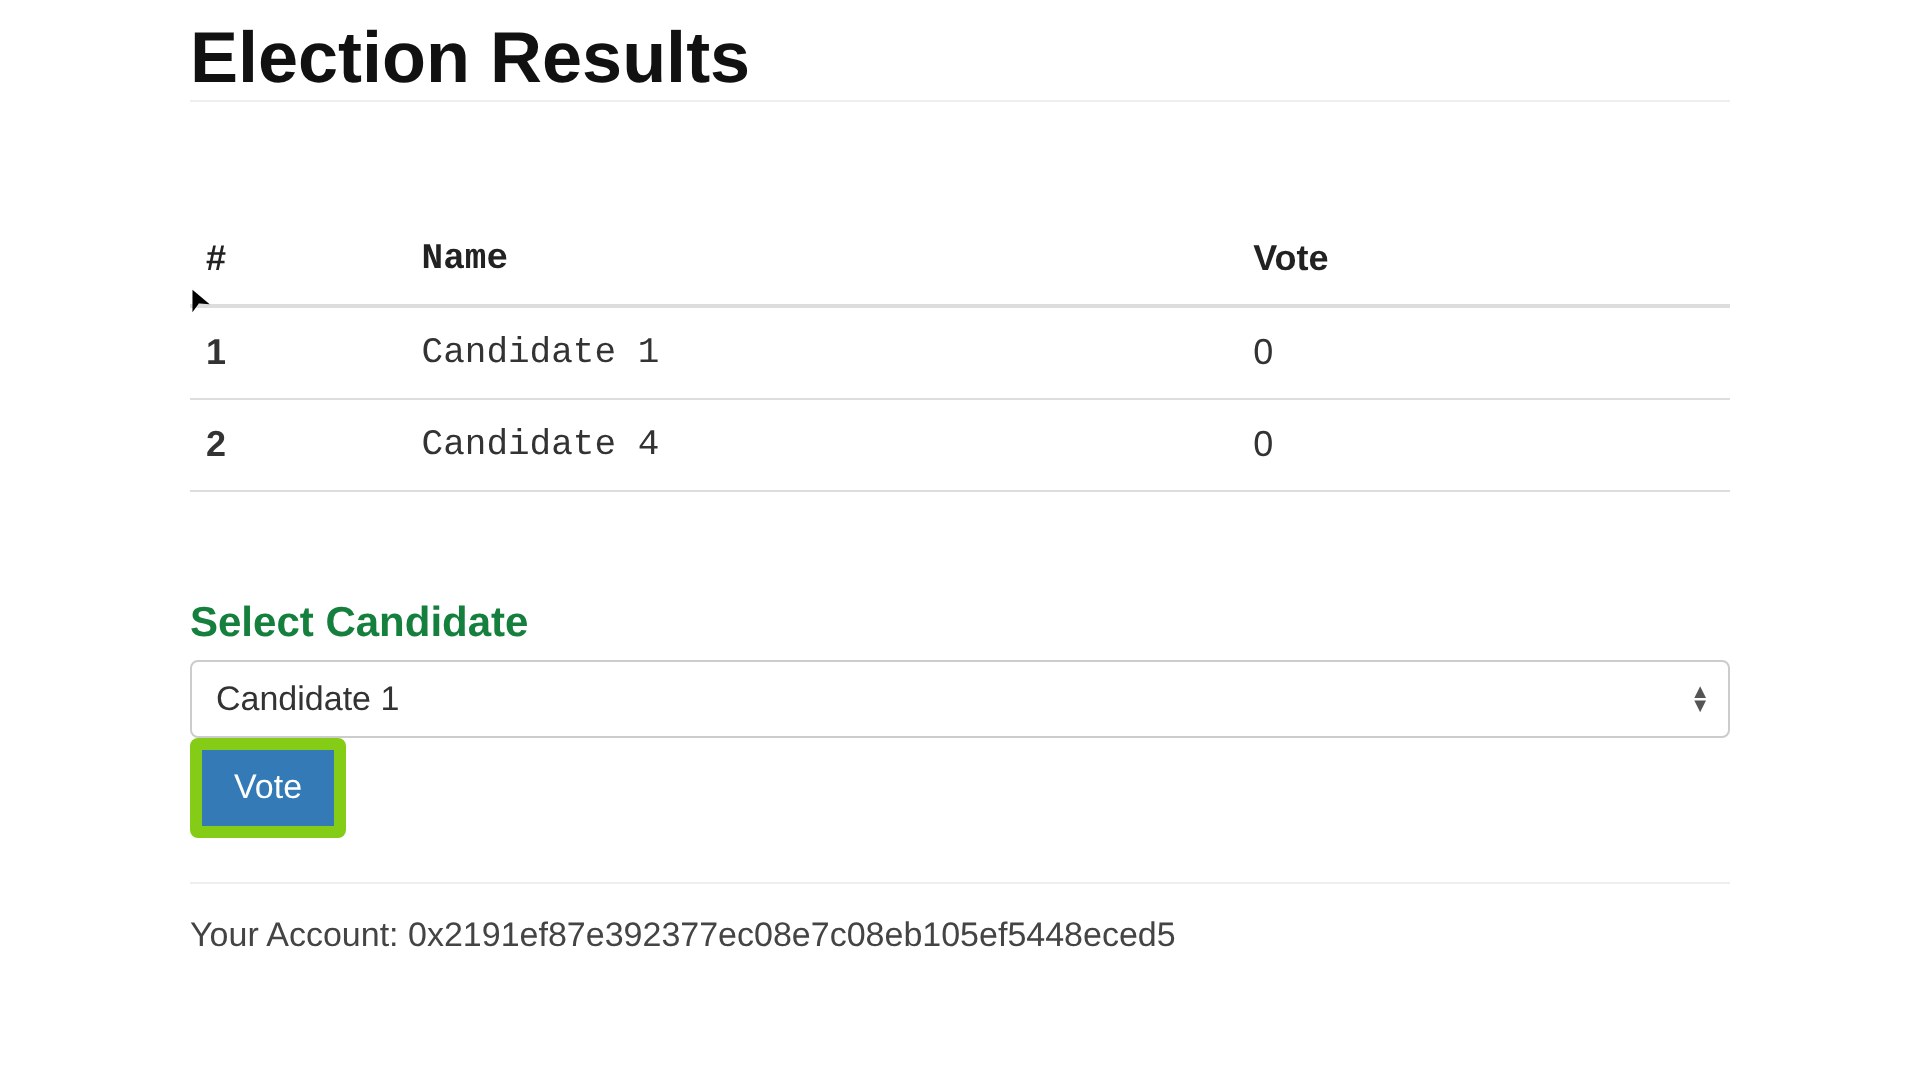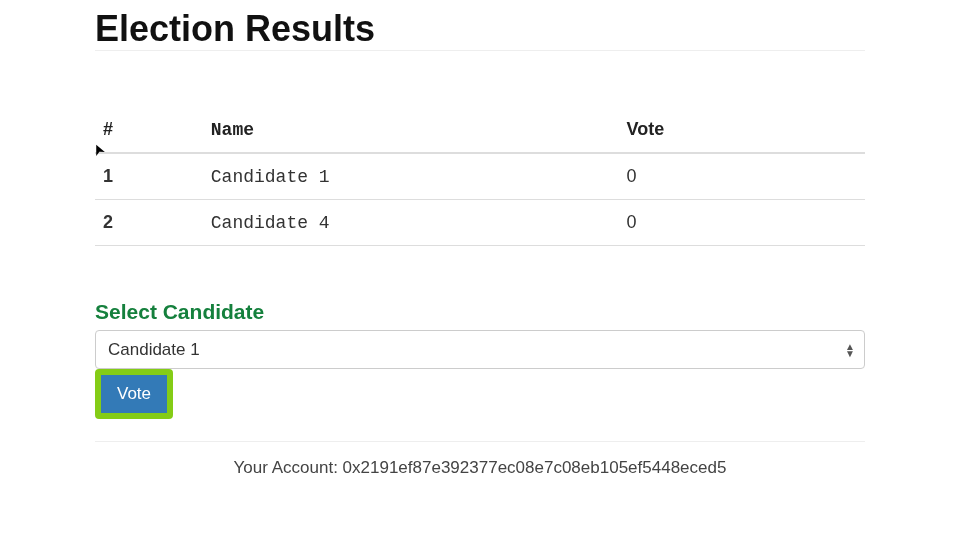--- a/index.html
+++ b/index.html
@@ -91,21 +91,20 @@
       border: 6px solid #84cc16;
       border-radius: 4px;
       font-size: 17px;
       padding: 9px 16px;
       cursor: pointer;
     }
     .bottom-hr {
       margin-top: 22px;
     }
     .account-line {
-      text-align: center;
       font-size: 17px;
       color: #444;
       margin-top: 16px;
     }
     .cursor {
       position: absolute;
       left: 92px;
       top: 141px;
       font-size: 15px;
       color: #000;

